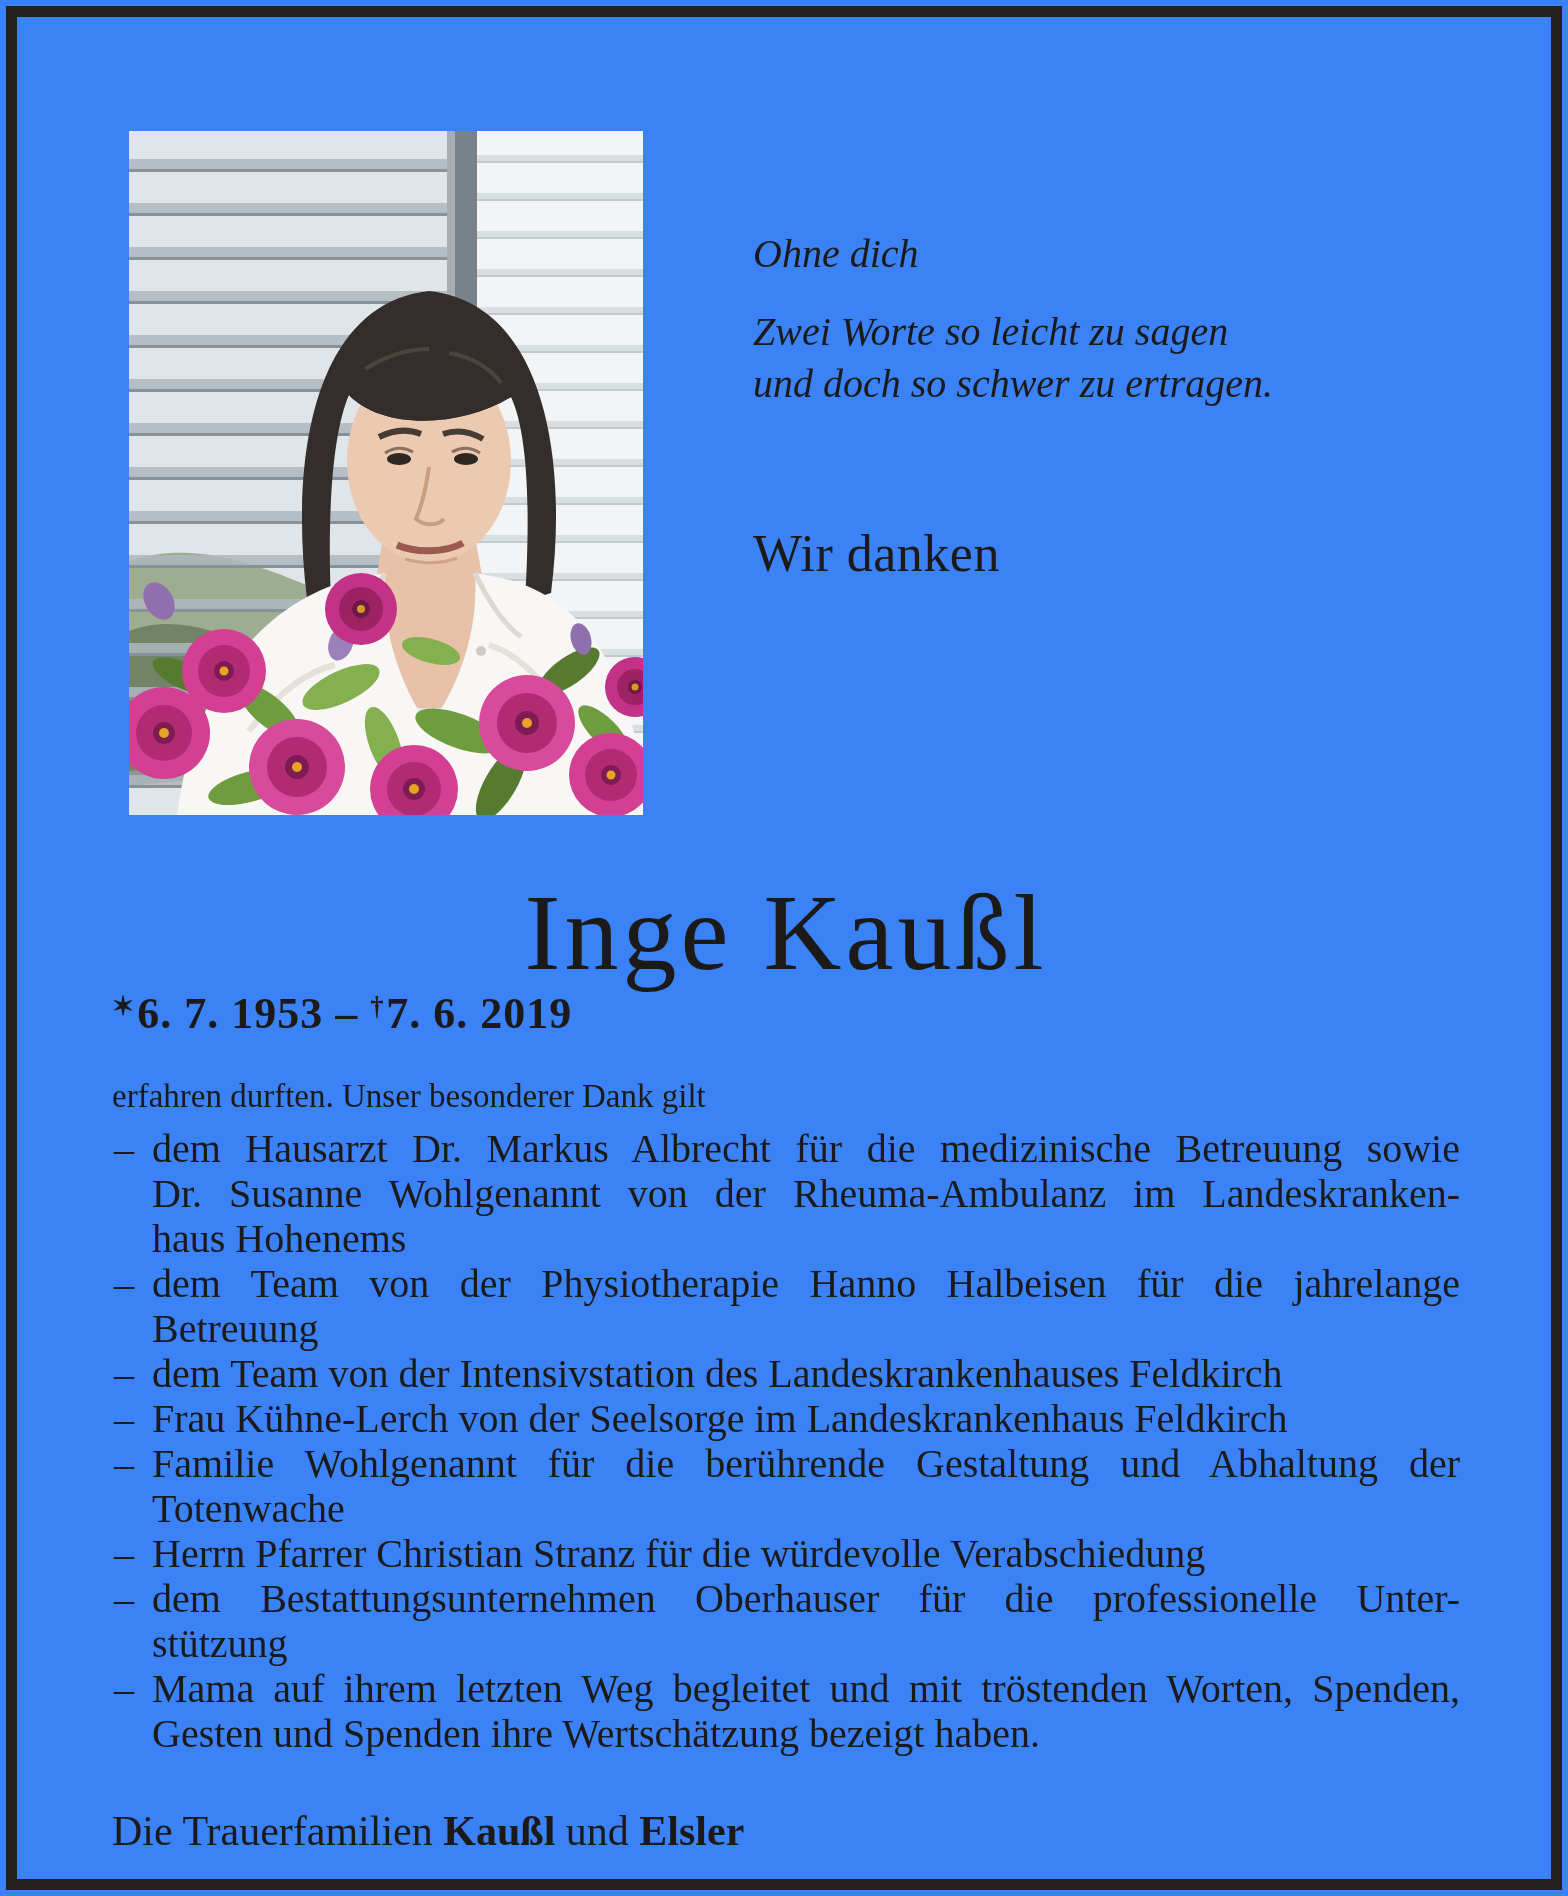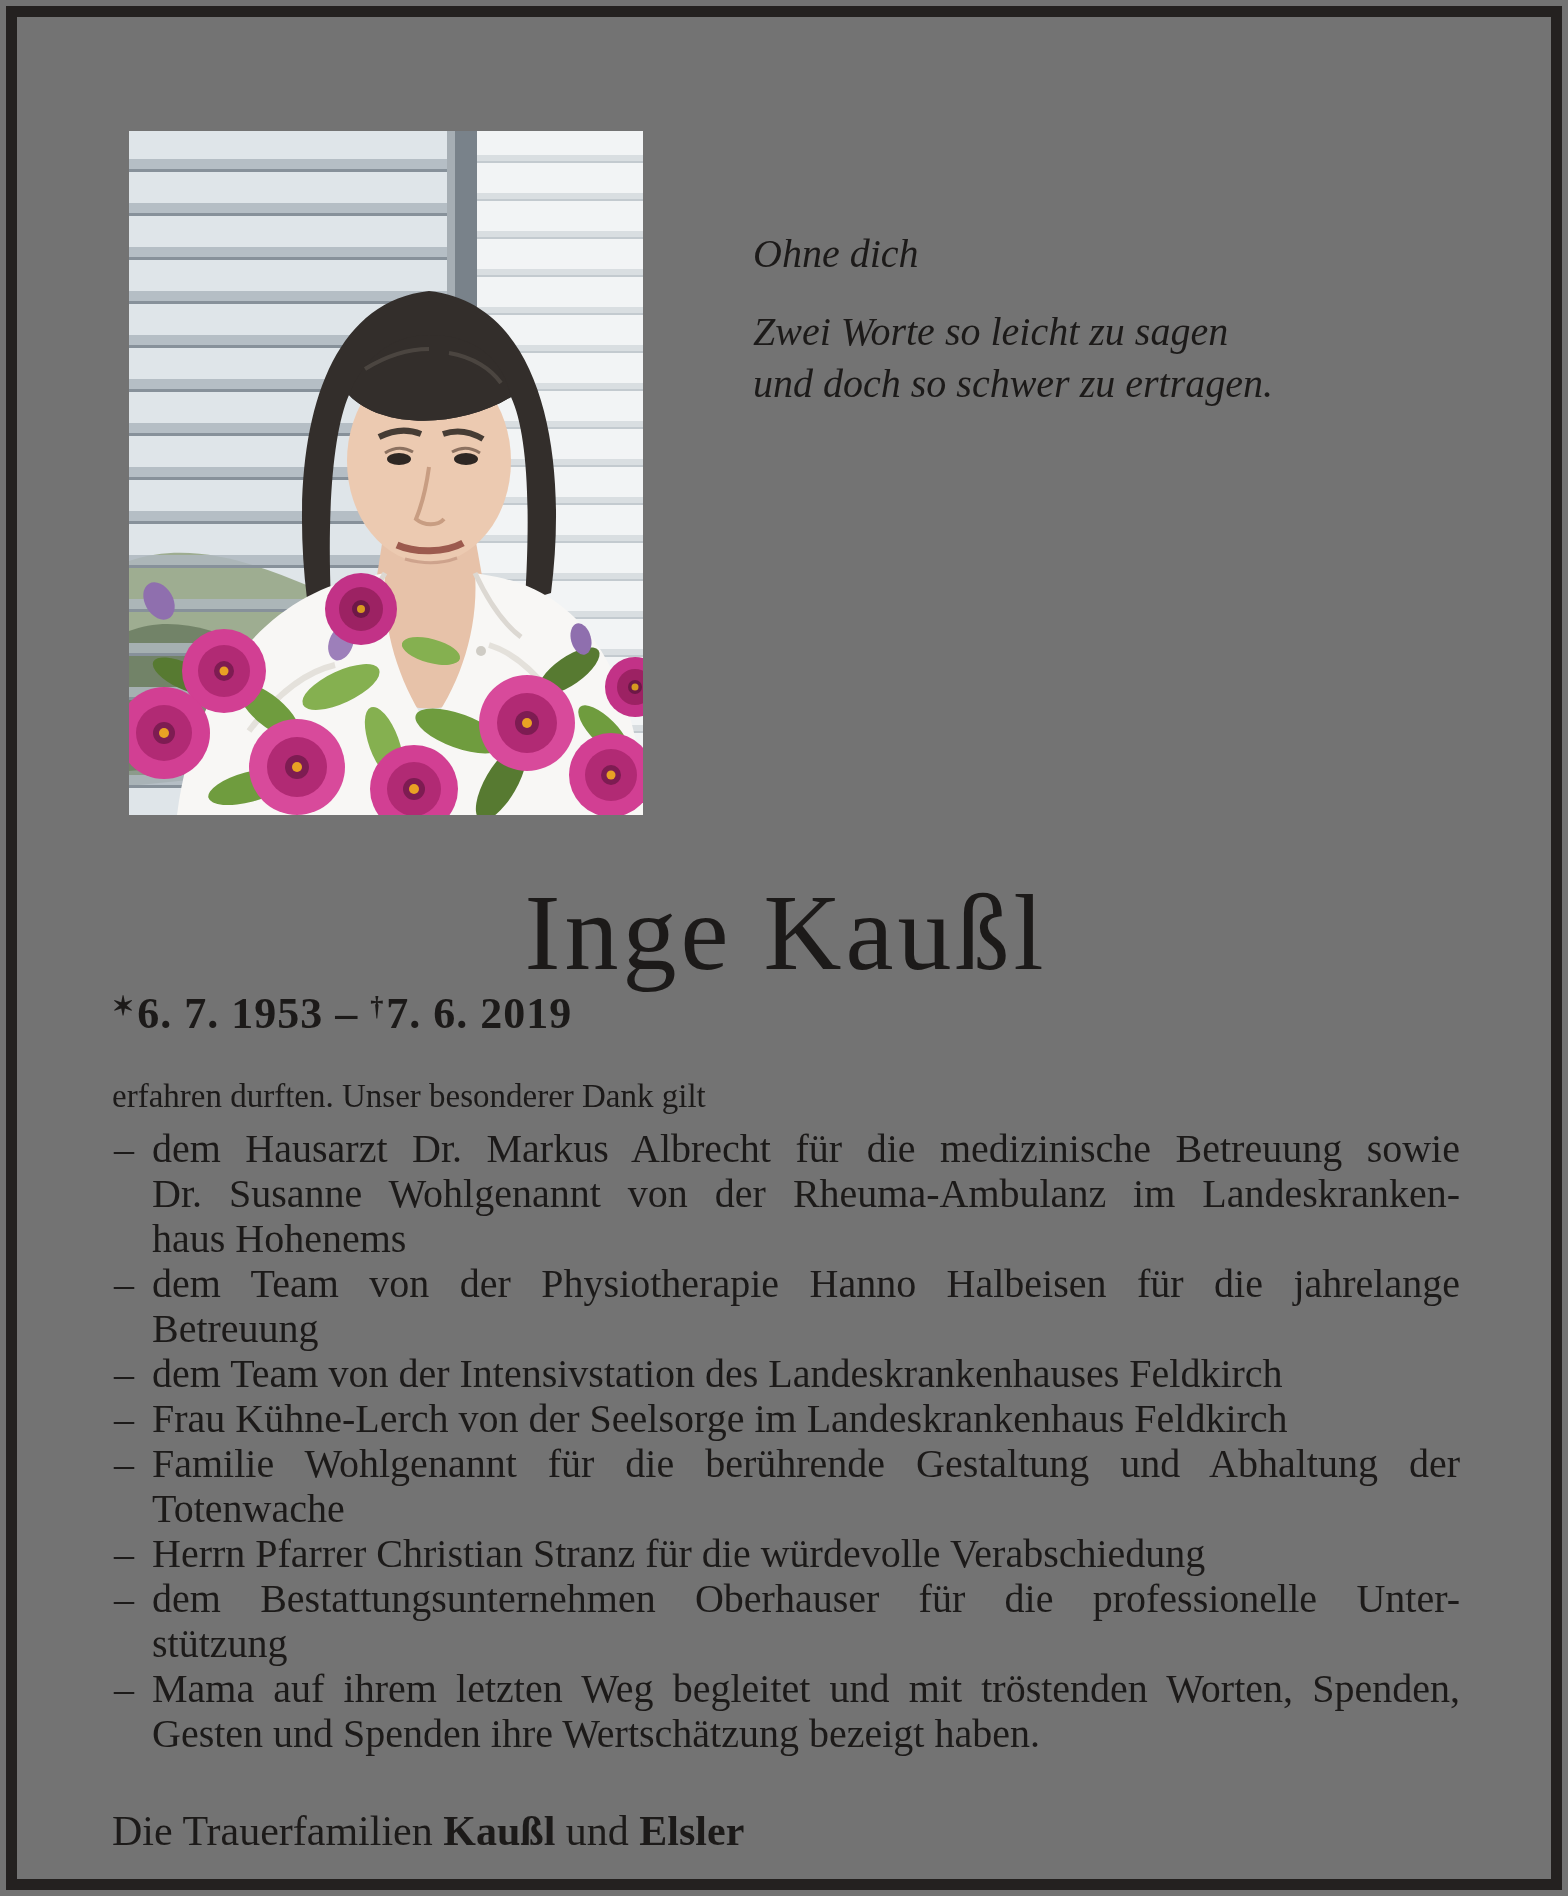--- a/index.html
+++ b/index.html
@@ -1,20 +1,20 @@
 <!DOCTYPE html>
 <html lang="de"><head>
 <meta charset="utf-8">
 <style>
   html, body { margin: 0; padding: 0; background: #ffffff; }
   .page {
     position: relative;
     width: 1568px;
     height: 1896px;
-    background: #737373;
+    background: #3b82f6;
     font-family: "Liberation Serif", "DejaVu Serif", serif;
     color: #1c1a19;
     overflow: hidden;
   }
   .frame {
     position: absolute;
     left: 6px; top: 6px; right: 6px; bottom: 6px;
     border: 11px solid #242120;
     pointer-events: none;
   }
@@ -249,20 +249,21 @@
       </g>
     </svg>
   </div>
 
   <div class="quote">
     <div class="q1">Ohne dich</div>
     <div>Zwei Worte so leicht zu sagen</div>
     <div>und doch so schwer zu ertragen.</div>
   </div>
 
+  <div class="heading">Wir danken</div>
 
 
   <div class="name">Inge Kaußl</div>
 
   <div class="dates">
     <span class="sym">✶</span><span>6. 7. 1953</span>
     <span>–</span>
     <span class="sym">†</span><span>7. 6. 2019</span>
   </div>
 

